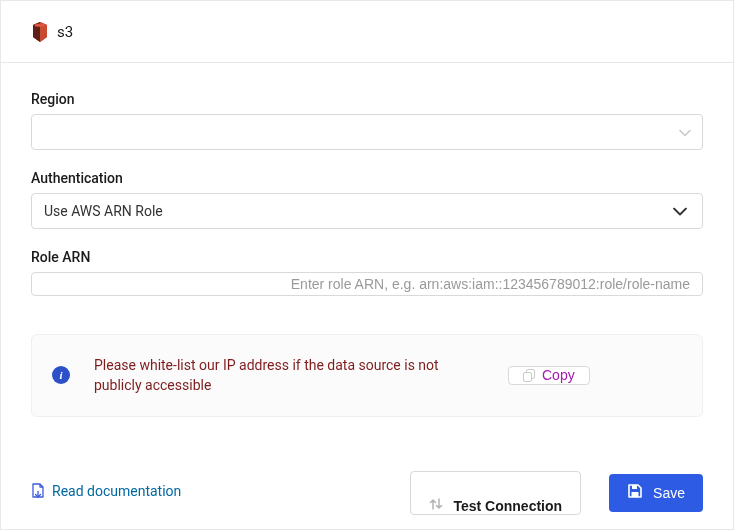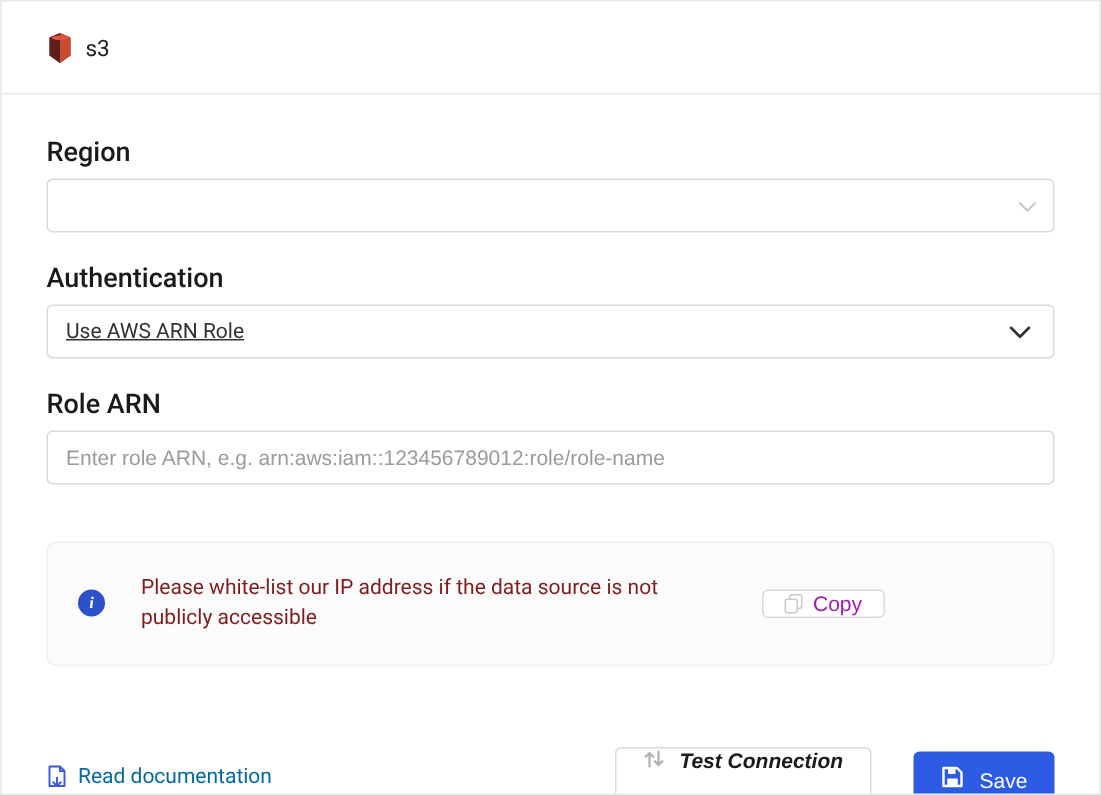--- a/index.html
+++ b/index.html
@@ -29,21 +29,21 @@
 .header-title {
   font-size: 15px;
   color: #1a1a1a;
   font-weight: 400;
 }
 .main {
   padding: 28px 30px 20px 30px;
 }
 .field-group { margin-bottom: 20px; }
 .field-label {
-  font-size: 18px;
+  font-size: 14px;
   color: #1a1a1a;
   font-weight: 500;
   margin-bottom: 7px;
   display: block;
 }
 .select-wrap {
   position: relative;
   width: 100%;
 }
 .select-input {
@@ -51,45 +51,45 @@
   height: 36px;
   border: 1px solid #d9d9d9;
   border-radius: 4px;
   background: #fff;
   padding: 0 36px 0 12px;
   font-size: 14px;
   color: #333;
   display: flex;
   align-items: center;
   cursor: pointer;
-  text-decoration: underline;
 }
 .select-input.empty { color: #999; }
 .chev-pale {
   position: absolute;
   right: 12px;
   top: 50%;
   transform: translateY(-50%);
   pointer-events: none;
 }
 .chev-dark {
   position: absolute;
   right: 16px;
   top: 50%;
   transform: translateY(-50%);
   pointer-events: none;
 }
 .text-input {
   width: 100%;
-  height: 36px;
+  height: 24px;
   border: 1px solid #d9d9d9;
   border-radius: 4px;
   padding: 0 12px;
   font-size: 14px;
   color: #333;
+  text-align: right;
 }
 .text-input::placeholder { color: #9a9a9a; }
 .info-box {
   margin-top: 38px;
   border: 1px solid #eceff3;
   background: #fbfbfc;
   border-radius: 6px;
   padding: 20px 20px;
   display: flex;
   align-items: center;
@@ -164,24 +164,23 @@
 .test-btn {
   border: 1px solid #d9d9d9;
   background: #fff;
   border-radius: 4px;
   height: 44px;
   padding: 0 18px;
   font-size: 14px;
   color: #1a1a1a;
   font-weight: 600;
   display: flex;
-  align-items: flex-start;
+  align-items: flex-end;
   gap: 10px;
   cursor: pointer;
-  font-style: italic;
 }
 .swap-icon { opacity: 0.45; }
 .save-btn {
   border: none;
   border-radius: 4px;
   height: 38px;
   padding: 0 18px;
   font-size: 14px;
   background: #2d5be3;
   color: #fff;

